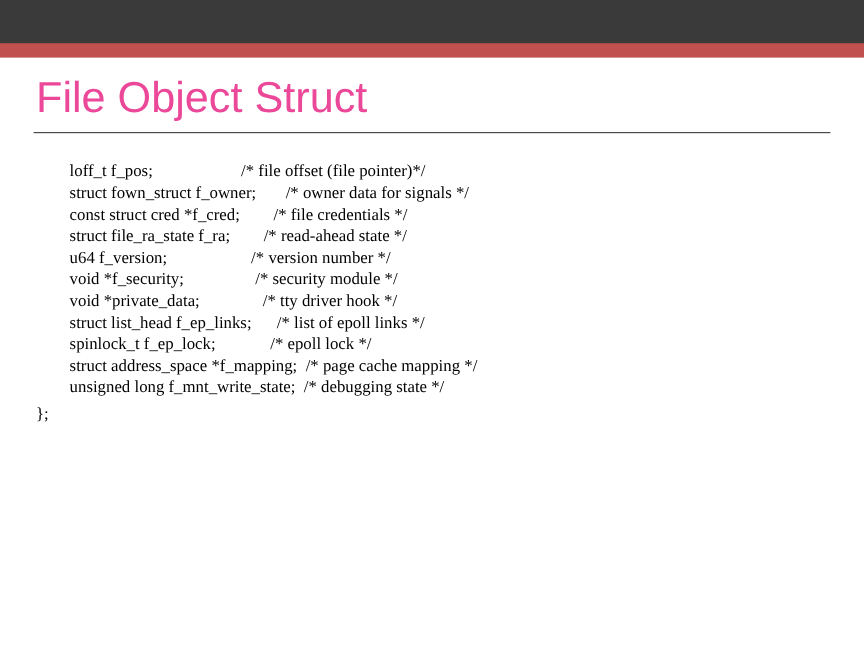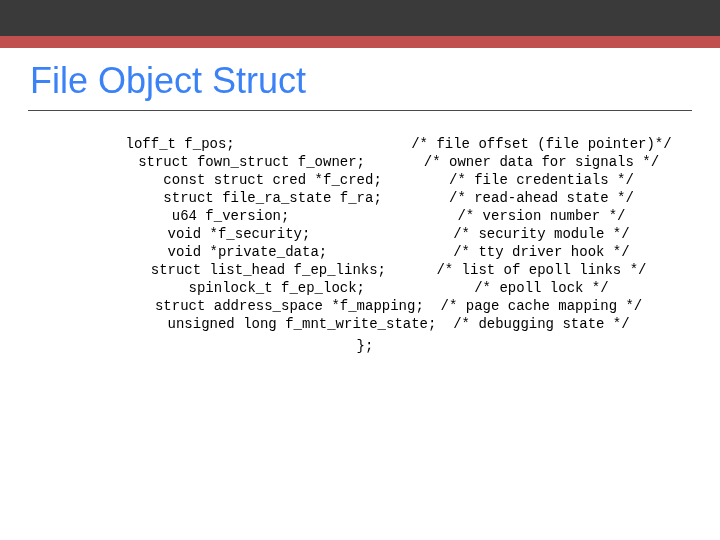--- a/index.html
+++ b/index.html
@@ -32,42 +32,41 @@
     right: 0;
     height: 36px;
     background: #3a3a3a;
   }
   .title {
     position: absolute;
     top: 60px;
     left: 30px;
     font-size: 36px;
     font-weight: 400;
-    color: #3b82f6;
+    color: #ec4899;
     font-family: Arial, Helvetica, sans-serif;
   }
   .underline {
     position: absolute;
     top: 110px;
     left: 28px;
     right: 28px;
     height: 1px;
     background: #4a4a4a;
   }
   .code-block {
     position: absolute;
     top: 135px;
     left: 30px;
     right: 20px;
-    font-family: Liberation Mono, monospace;
+    font-family: Liberation Serif, serif;
     font-size: 14px;
     line-height: 18px;
     color: #000000;
     white-space: pre;
-    text-align: center;
   }
   .row .decl {
     display: inline-block;
   }
   .row .comment {
     display: inline-block;
   }
   .closer {
     margin-top: 4px;
   }

